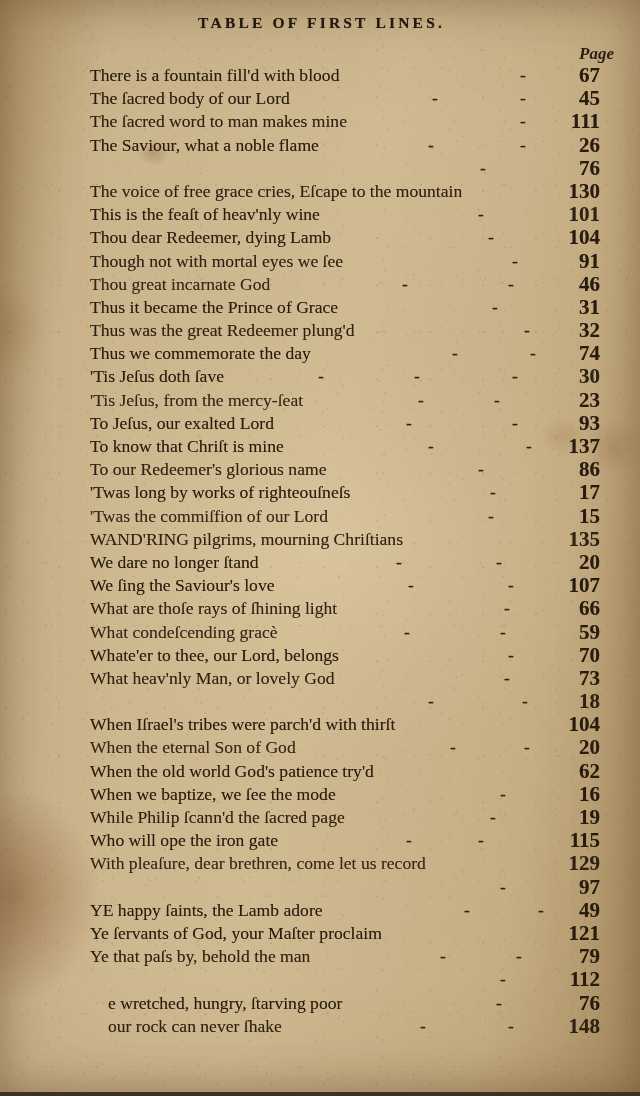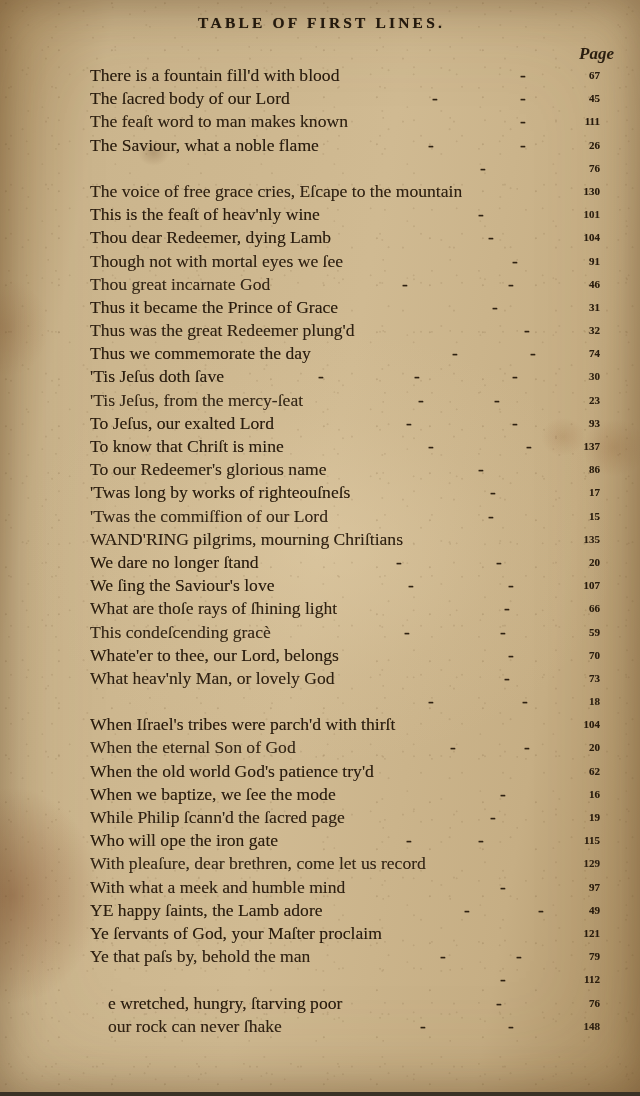--- a/index.html
+++ b/index.html
@@ -126,21 +126,21 @@
     color: #2e2112;
     font-weight: bold;
   }
 
   .pageno {
     position: absolute;
     top: 0;
     right: 26px;
     width: 46px;
     text-align: right;
-    font-size: 11px;
+    font-size: 21px;
     font-weight: bold;
     color: #281c0e;
     text-shadow: 0 0 0.6px rgba(45,28,14,0.45);
   }
 
   
   .entry:nth-child(3n) .first-line { opacity: 0.97; }
   .entry:nth-child(5n) .first-line { opacity: 0.93; }
   .entry:nth-child(7n) .pageno    { opacity: 0.95; }
 </style>
@@ -152,21 +152,21 @@
 
   <div class="content">
 
     <div class="running-head">TABLE OF FIRST LINES.</div>
 
     <div class="page-col-head">Page</div>
 
     <div class="entries" id="entries">
         <div class="entry"><span class="first-line">There is a fountain fill'd with blood</span><span class="leader" style="left: 472px;">-</span><span class="pageno">67</span></div>
         <div class="entry"><span class="first-line">The ſacred body of our Lord</span><span class="leader" style="left: 384px;">-</span><span class="leader" style="left: 472px;">-</span><span class="pageno">45</span></div>
-        <div class="entry"><span class="first-line">The feaſt word to man makes known</span><span class="leader" style="left: 472px;">-</span><span class="pageno">111</span></div>
+        <div class="entry"><span class="first-line">The ſacred word to man makes mine</span><span class="leader" style="left: 472px;">-</span><span class="pageno">111</span></div>
         <div class="entry"><span class="first-line">The Saviour, what a noble flame</span><span class="leader" style="left: 380px;">-</span><span class="leader" style="left: 472px;">-</span><span class="pageno">26</span></div>
         <div class="entry"><span class="leader" style="left: 432px;">-</span><span class="pageno">76</span></div>
         <div class="entry"><span class="first-line">The voice of free grace cries, Eſcape to the mountain</span><span class="pageno">130</span></div>
         <div class="entry"><span class="first-line">This is the feaſt of heav'nly wine</span><span class="leader" style="left: 430px;">-</span><span class="pageno">101</span></div>
         <div class="entry"><span class="first-line">Thou dear Redeemer, dying Lamb</span><span class="leader" style="left: 440px;">-</span><span class="pageno">104</span></div>
         <div class="entry"><span class="first-line">Though not with mortal eyes we ſee</span><span class="leader" style="left: 464px;">-</span><span class="pageno">91</span></div>
         <div class="entry"><span class="first-line">Thou great incarnate God</span><span class="leader" style="left: 354px;">-</span><span class="leader" style="left: 460px;">-</span><span class="pageno">46</span></div>
         <div class="entry"><span class="first-line">Thus it became the Prince of Grace</span><span class="leader" style="left: 444px;">-</span><span class="pageno">31</span></div>
         <div class="entry"><span class="first-line">Thus was the great Redeemer plung'd</span><span class="leader" style="left: 476px;">-</span><span class="pageno">32</span></div>
         <div class="entry"><span class="first-line">Thus we commemorate the day</span><span class="leader" style="left: 404px;">-</span><span class="leader" style="left: 482px;">-</span><span class="pageno">74</span></div>
@@ -174,32 +174,32 @@
         <div class="entry"><span class="first-line">'Tis Jeſus, from the mercy-ſeat</span><span class="leader" style="left: 370px;">-</span><span class="leader" style="left: 446px;">-</span><span class="pageno">23</span></div>
         <div class="entry"><span class="first-line">To Jeſus, our exalted Lord</span><span class="leader" style="left: 358px;">-</span><span class="leader" style="left: 464px;">-</span><span class="pageno">93</span></div>
         <div class="entry"><span class="first-line">To know that Chriſt is mine</span><span class="leader" style="left: 380px;">-</span><span class="leader" style="left: 478px;">-</span><span class="pageno">137</span></div>
         <div class="entry"><span class="first-line">To our Redeemer's glorious name</span><span class="leader" style="left: 430px;">-</span><span class="pageno">86</span></div>
         <div class="entry"><span class="first-line">'Twas long by works of righteouſneſs</span><span class="leader" style="left: 442px;">-</span><span class="pageno">17</span></div>
         <div class="entry"><span class="first-line">'Twas the commiſfion of our Lord</span><span class="leader" style="left: 440px;">-</span><span class="pageno">15</span></div>
         <div class="entry"><span class="first-line">WAND'RING pilgrims, mourning Chriſtians</span><span class="pageno">135</span></div>
         <div class="entry"><span class="first-line">We dare no longer ſtand</span><span class="leader" style="left: 348px;">-</span><span class="leader" style="left: 448px;">-</span><span class="pageno">20</span></div>
         <div class="entry"><span class="first-line">We ſing the Saviour's love</span><span class="leader" style="left: 360px;">-</span><span class="leader" style="left: 460px;">-</span><span class="pageno">107</span></div>
         <div class="entry"><span class="first-line">What are thoſe rays of ſhining light</span><span class="leader" style="left: 456px;">-</span><span class="pageno">66</span></div>
-        <div class="entry"><span class="first-line">This condeſcending gracè</span><span class="leader" style="left: 356px;">-</span><span class="leader" style="left: 452px;">-</span><span class="pageno">59</span></div>
+        <div class="entry"><span class="first-line">What condeſcending gracè</span><span class="leader" style="left: 356px;">-</span><span class="leader" style="left: 452px;">-</span><span class="pageno">59</span></div>
         <div class="entry"><span class="first-line">Whate'er to thee, our Lord, belongs</span><span class="leader" style="left: 460px;">-</span><span class="pageno">70</span></div>
         <div class="entry"><span class="first-line">What heav'nly Man, or lovely God</span><span class="leader" style="left: 456px;">-</span><span class="pageno">73</span></div>
         <div class="entry"><span class="leader" style="left: 380px;">-</span><span class="leader" style="left: 474px;">-</span><span class="pageno">18</span></div>
         <div class="entry"><span class="first-line">When Iſrael's tribes were parch'd with thirſt</span><span class="pageno">104</span></div>
         <div class="entry"><span class="first-line">When the eternal Son of God</span><span class="leader" style="left: 402px;">-</span><span class="leader" style="left: 476px;">-</span><span class="pageno">20</span></div>
         <div class="entry"><span class="first-line">When the old world God's patience try'd</span><span class="pageno">62</span></div>
         <div class="entry"><span class="first-line">When we baptize, we ſee the mode</span><span class="leader" style="left: 452px;">-</span><span class="pageno">16</span></div>
         <div class="entry"><span class="first-line">While Philip ſcann'd the ſacred page</span><span class="leader" style="left: 442px;">-</span><span class="pageno">19</span></div>
         <div class="entry"><span class="first-line">Who will ope the iron gate</span><span class="leader" style="left: 358px;">-</span><span class="leader" style="left: 430px;">-</span><span class="pageno">115</span></div>
         <div class="entry"><span class="first-line">With pleaſure, dear brethren, come let us record</span><span class="pageno">129</span></div>
-        <div class="entry"><span class="first-line">With what a meek and humble mind</span><span class="leader" style="left: 452px;">-</span><span class="pageno">97</span></div>
+        <div class="entry"><span class="leader" style="left: 452px;">-</span><span class="pageno">97</span></div>
         <div class="entry"><span class="first-line">YE happy ſaints, the Lamb adore</span><span class="leader" style="left: 416px;">-</span><span class="leader" style="left: 490px;">-</span><span class="pageno">49</span></div>
         <div class="entry"><span class="first-line">Ye ſervants of God, your Maſter proclaim</span><span class="pageno">121</span></div>
         <div class="entry"><span class="first-line">Ye that paſs by, behold the man</span><span class="leader" style="left: 392px;">-</span><span class="leader" style="left: 468px;">-</span><span class="pageno">79</span></div>
         <div class="entry"><span class="leader" style="left: 452px;">-</span><span class="pageno">112</span></div>
         <div class="entry indent"><span class="first-line">e wretched, hungry, ſtarving poor</span><span class="leader" style="left: 448px;">-</span><span class="pageno">76</span></div>
         <div class="entry indent"><span class="first-line">our rock can never ſhake</span><span class="leader" style="left: 372px;">-</span><span class="leader" style="left: 460px;">-</span><span class="pageno">148</span></div>
       </div>
 
   </div>
 

